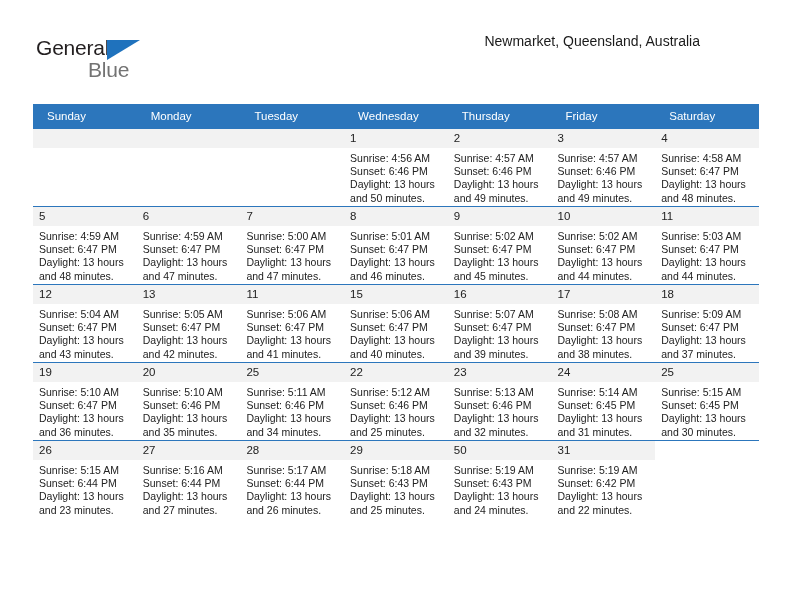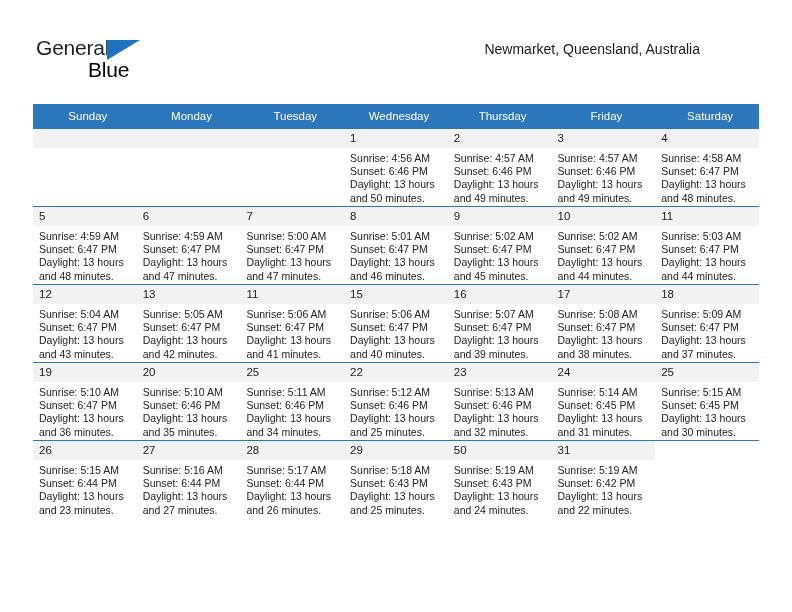--- a/index.html
+++ b/index.html
@@ -55,62 +55,62 @@
     height: 0;
     border-left: 33px solid #1f72bd;
     border-bottom: 20px solid transparent;
   }
   .logo-blue {
     position: absolute;
     left: 52px;
     top: 22px;
     font-size: 21px;
     letter-spacing: -0.2px;
-    color: #000000;
+    color: #737373;
     font-family: "Liberation Sans", sans-serif;
   }
 
   .title-block {
     position: absolute;
     right: 36px;
     top: 30px;
     text-align: right;
   }
   .cal-title {
     font-size: 27px;
     color: #1a1a1a;
     line-height: 32px;
     font-weight: normal;
     white-space: nowrap;
   }
   .cal-subtitle {
     font-size: 14px;
     color: #1a1a1a;
     line-height: 20px;
-    margin-top: 9px;
+    margin-top: 1px;
     white-space: nowrap;
   }
 
   
   .calendar {
     position: absolute;
     left: 33px;
     top: 104px;
     width: 726px;
     border-collapse: collapse;
     table-layout: fixed;
   }
 
   .calendar th {
     background: #2c76bc;
     color: #ffffff;
     font-size: 11.5px;
     font-weight: normal;
-    text-align: center;
-    padding: 6px 0 6px 6px;
+    text-align: left;
+    padding: 6px 0 6px 14px;
     height: 11px;
     border: none;
   }
 
   .calendar td {
     width: 103.71px;
     height: 77px;
     vertical-align: top;
     padding: 0;
     border-top: 1px solid #2c76bc;

